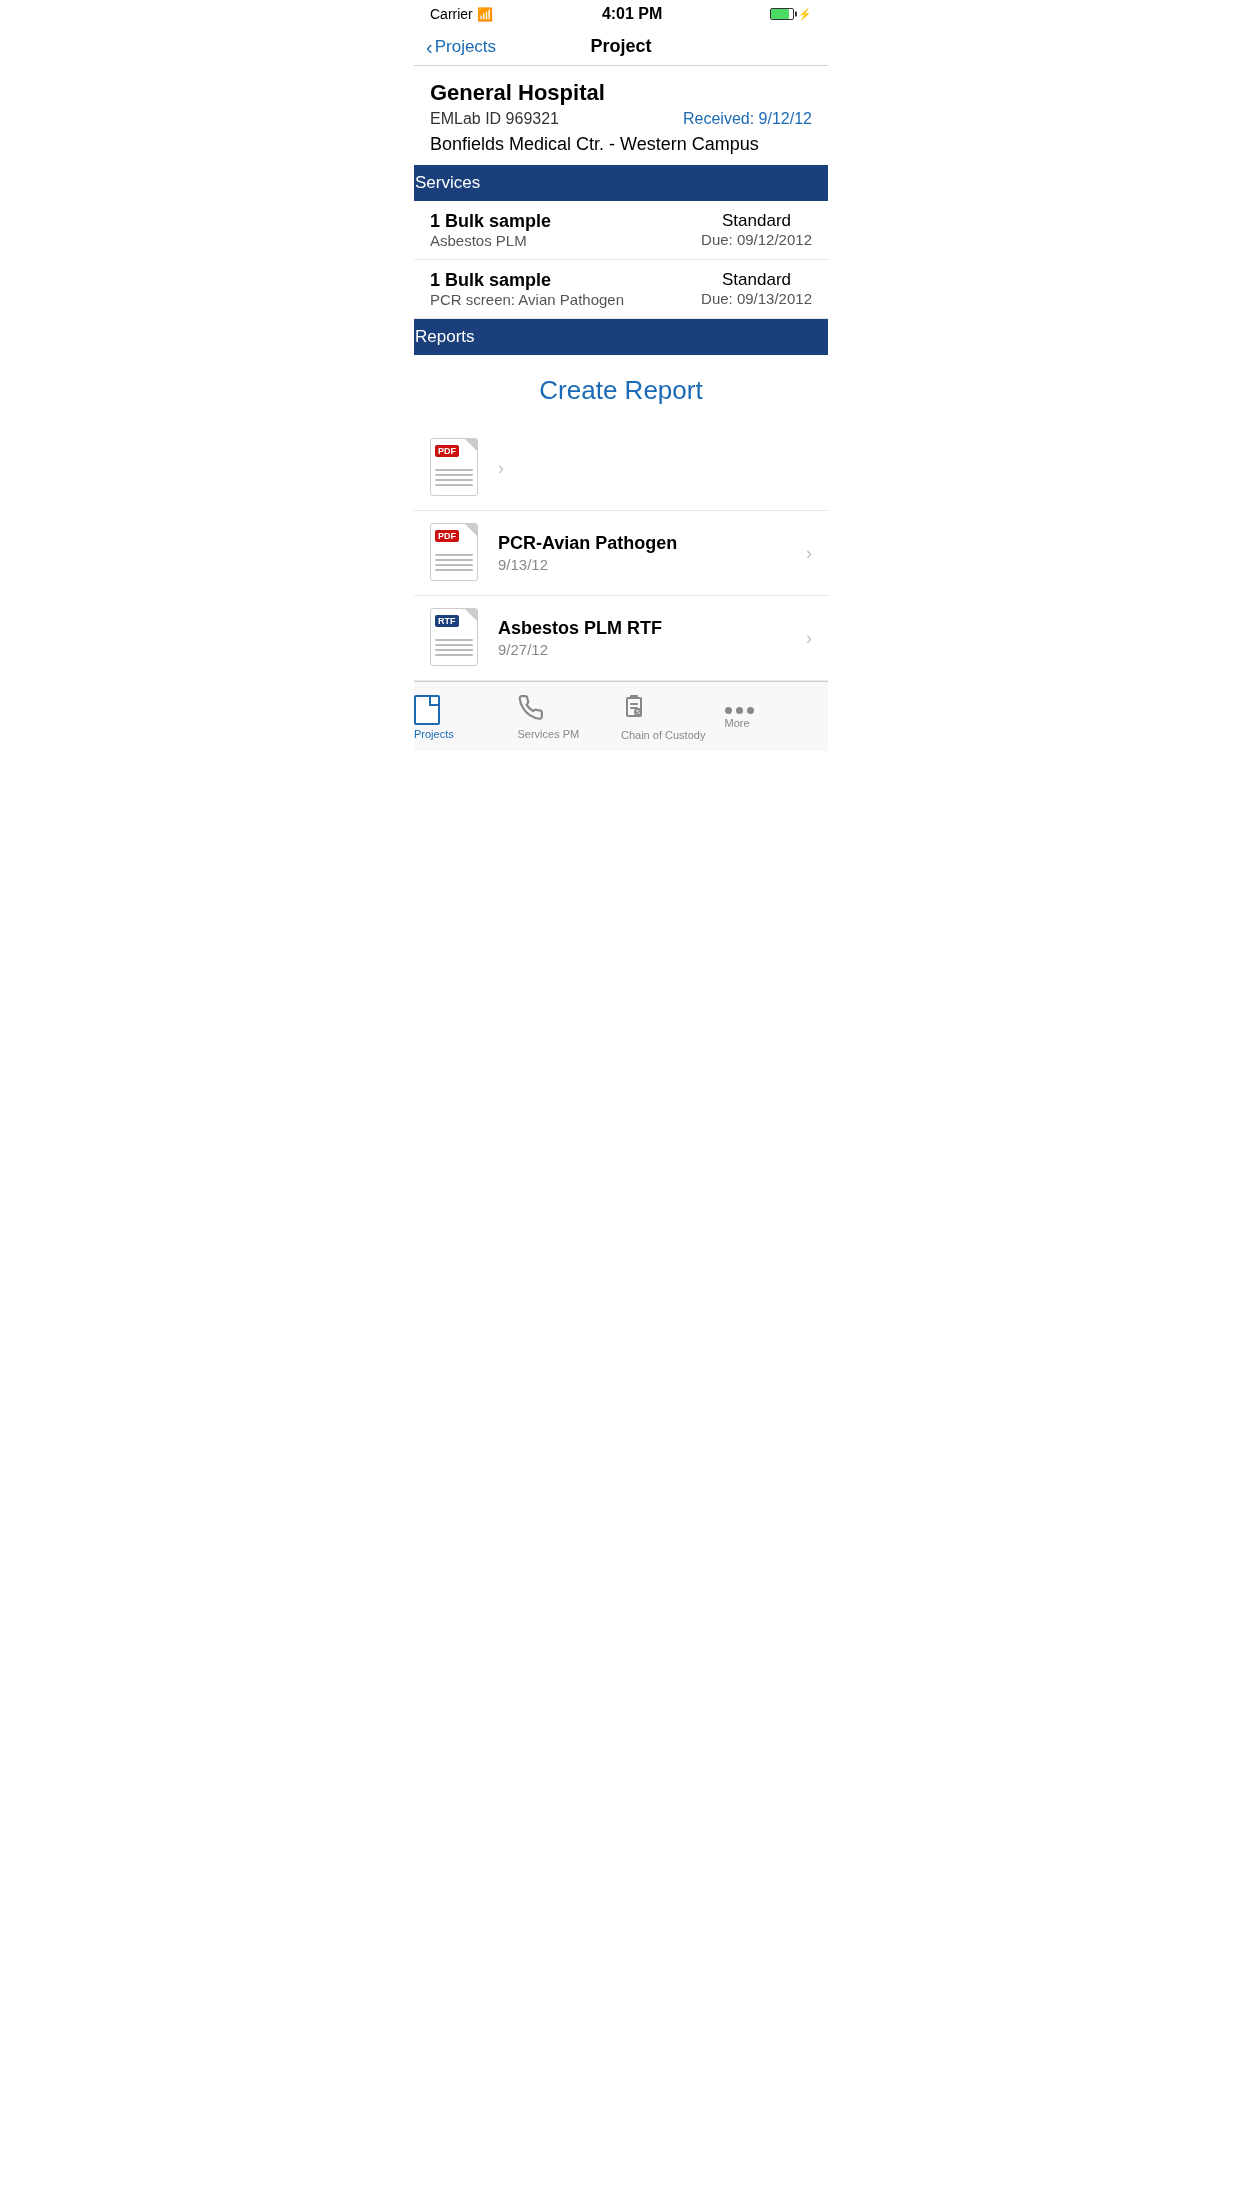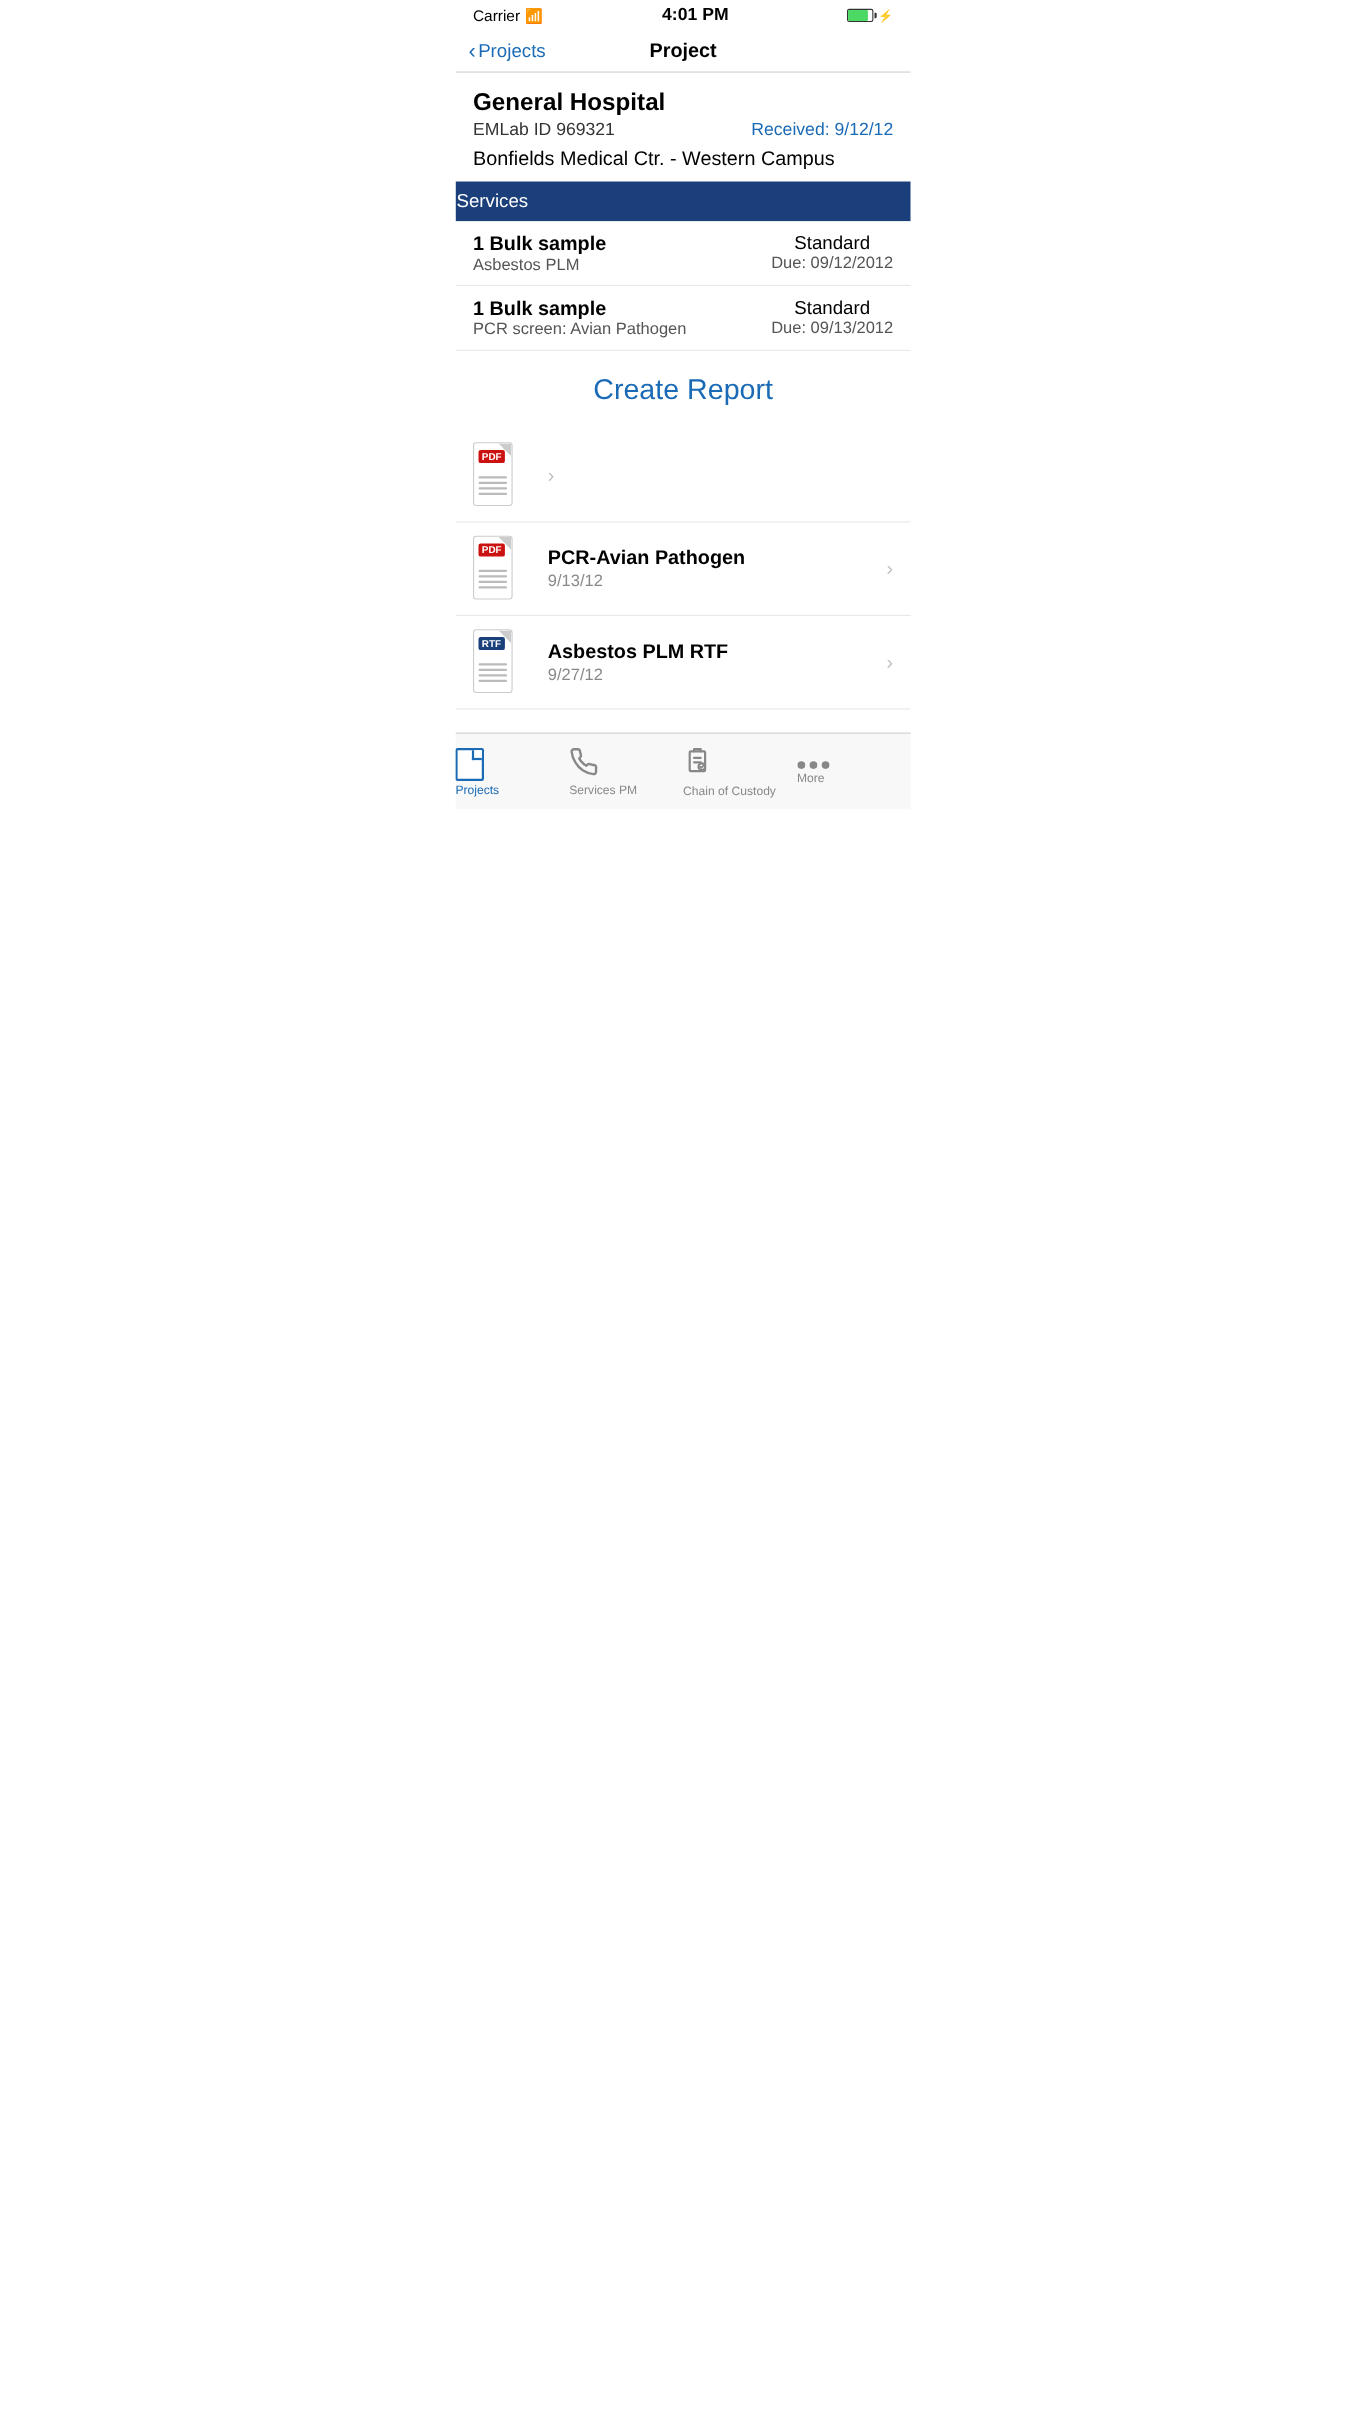--- a/index.html
+++ b/index.html
@@ -186,21 +186,21 @@
     .report-icon {
       width: 52px;
       height: 60px;
       margin-right: 16px;
       flex-shrink: 0;
       position: relative;
     }
 
     
     .doc-icon {
-      width: 36px;
+      width: 48px;
       height: 58px;
       background: #fff;
       border: 1.5px solid #ccc;
       border-radius: 3px;
       position: relative;
       overflow: hidden;
     }
     .doc-icon::before {
       content: '';
       position: absolute;
@@ -380,20 +380,23 @@
         <div class="service-name">1 Bulk sample</div>
         <div class="service-detail">PCR screen: Avian Pathogen</div>
       </div>
       <div class="service-right">
         <div class="service-turnaround">Standard</div>
         <div class="service-due">Due: 09/13/2012</div>
       </div>
     </div>
     </div>
 
+  <div class="section-header">
+    <span>Reports</span>
+  </div>
 
   <div class="create-report">Create Report</div>
 
   <div id="reports-list">
       <div class="report-item">
       <div class="report-icon">
         <div class="doc-icon">
           <span class="doc-badge">PDF</span>
           <div class="doc-lines">
             <div class="doc-line"></div>

